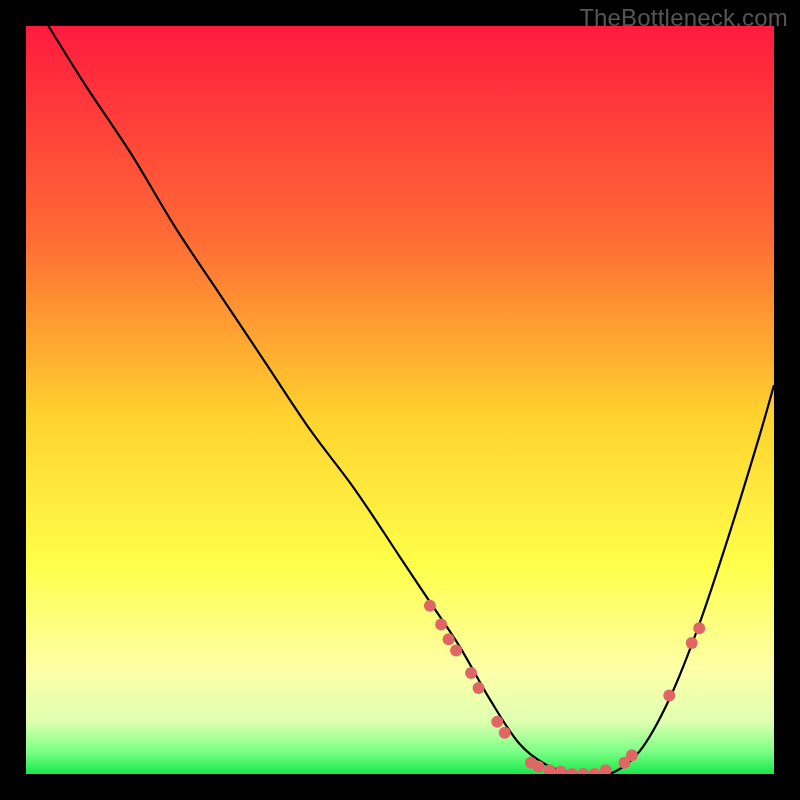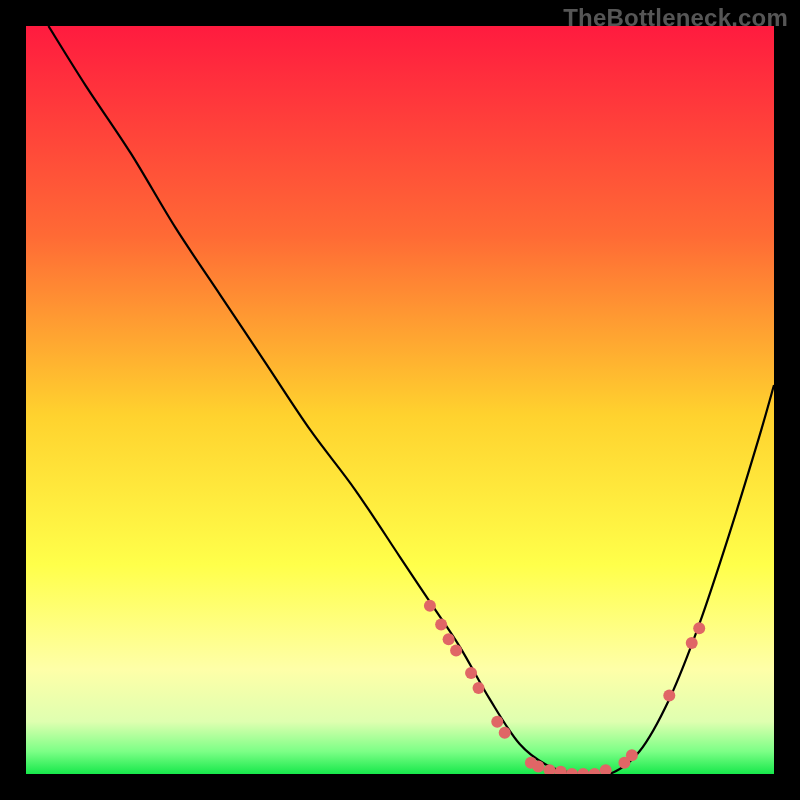--- a/index.html
+++ b/index.html
@@ -9,21 +9,21 @@
     width: 800px;
     height: 800px;
     background: #000;
   }
   .watermark {
     position: absolute;
     top: 4px;
     right: 12px;
     font-family: Arial, Helvetica, sans-serif;
     font-size: 24px;
-    font-weight: 700;
+    font-weight: 400;
     color: #565656;
     letter-spacing: 0.2px;
     z-index: 10;
   }
   .plot-area {
     position: absolute;
     left: 26px;
     top: 26px;
     width: 748px;
     height: 748px;

